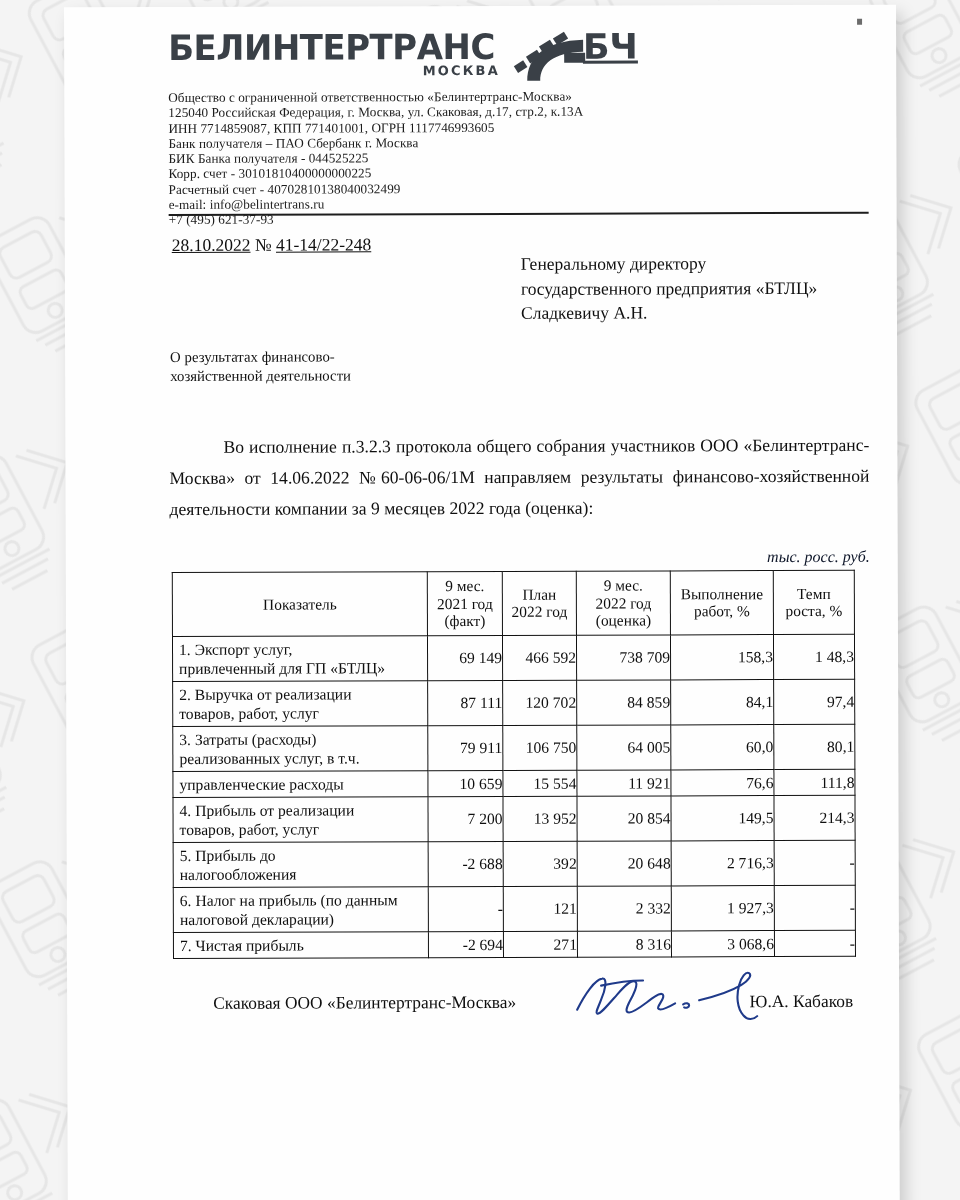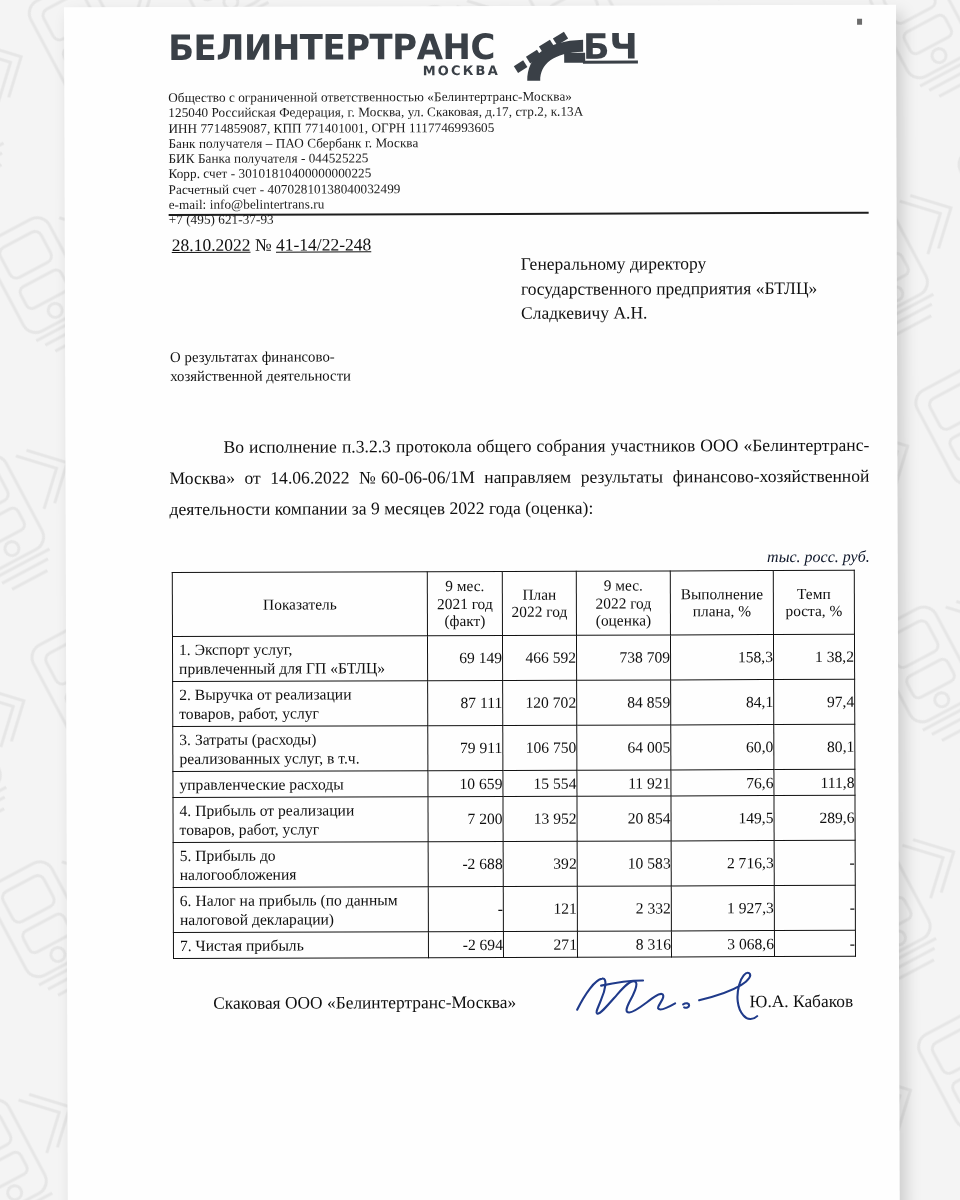--- a/index.html
+++ b/index.html
@@ -374,39 +374,39 @@
               <div>План</div>
               <div>2022 год</div>
             </th>
             <th>
               <div>9 мес.</div>
               <div>2022 год</div>
               <div>(оценка)</div>
             </th>
             <th>
               <div>Выполнение</div>
-              <div>плана, %</div>
+              <div>работ, %</div>
             </th>
             <th>
               <div>Темп</div>
               <div>роста, %</div>
             </th>
           </tr>
         </thead>
         <tbody>
           <tr>
             <td class="label">
               <div>1. Экспорт услуг,</div>
               <div>привлеченный для ГП «БТЛЦ»</div>
             </td>
             <td class="num">69 149</td>
             <td class="num">466 592</td>
             <td class="num">738 709</td>
             <td class="num">158,3</td>
-            <td class="num">1 38,2</td>
+            <td class="num">1 48,3</td>
           </tr>
           <tr>
             <td class="label">
               <div>2. Выручка от реализации</div>
               <div>товаров, работ, услуг</div>
             </td>
             <td class="num">87 111</td>
             <td class="num">120 702</td>
             <td class="num">84 859</td>
             <td class="num">84,1</td>
@@ -435,30 +435,30 @@
           </tr>
           <tr>
             <td class="label">
               <div>4. Прибыль от реализации</div>
               <div>товаров, работ, услуг</div>
             </td>
             <td class="num">7 200</td>
             <td class="num">13 952</td>
             <td class="num">20 854</td>
             <td class="num">149,5</td>
-            <td class="num">289,6</td>
+            <td class="num">214,3</td>
           </tr>
           <tr>
             <td class="label">
               <div>5. Прибыль до</div>
               <div>налогообложения</div>
             </td>
             <td class="num">-2 688</td>
             <td class="num">392</td>
-            <td class="num">10 583</td>
+            <td class="num">20 648</td>
             <td class="num">2 716,3</td>
             <td class="num">-</td>
           </tr>
           <tr>
             <td class="label">
               <div>6. Налог на прибыль (по данным</div>
               <div>налоговой декларации)</div>
             </td>
             <td class="num">-</td>
             <td class="num">121</td>

